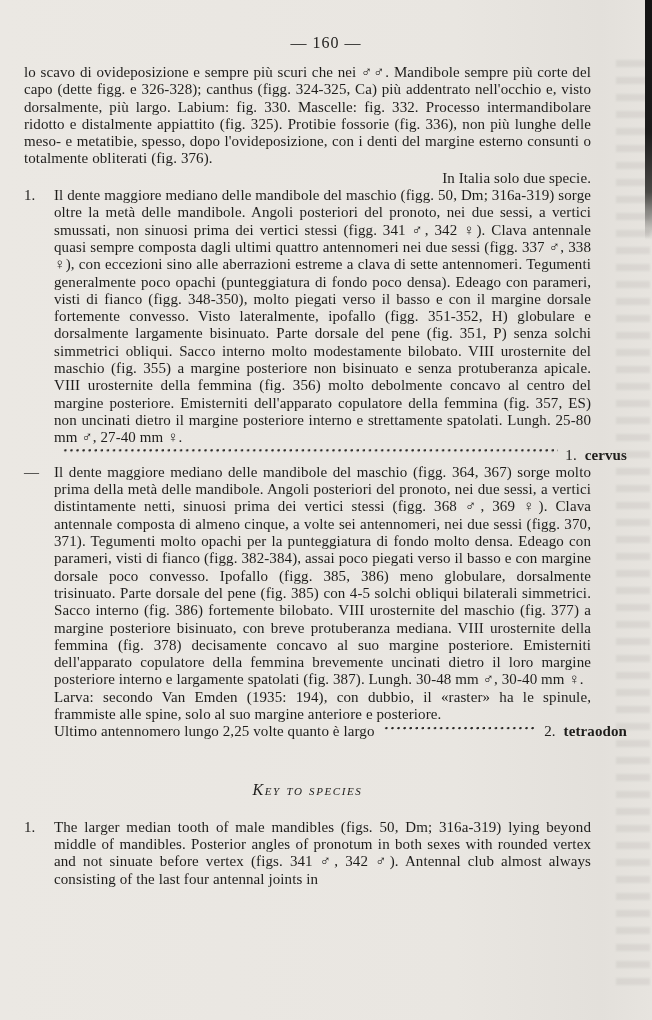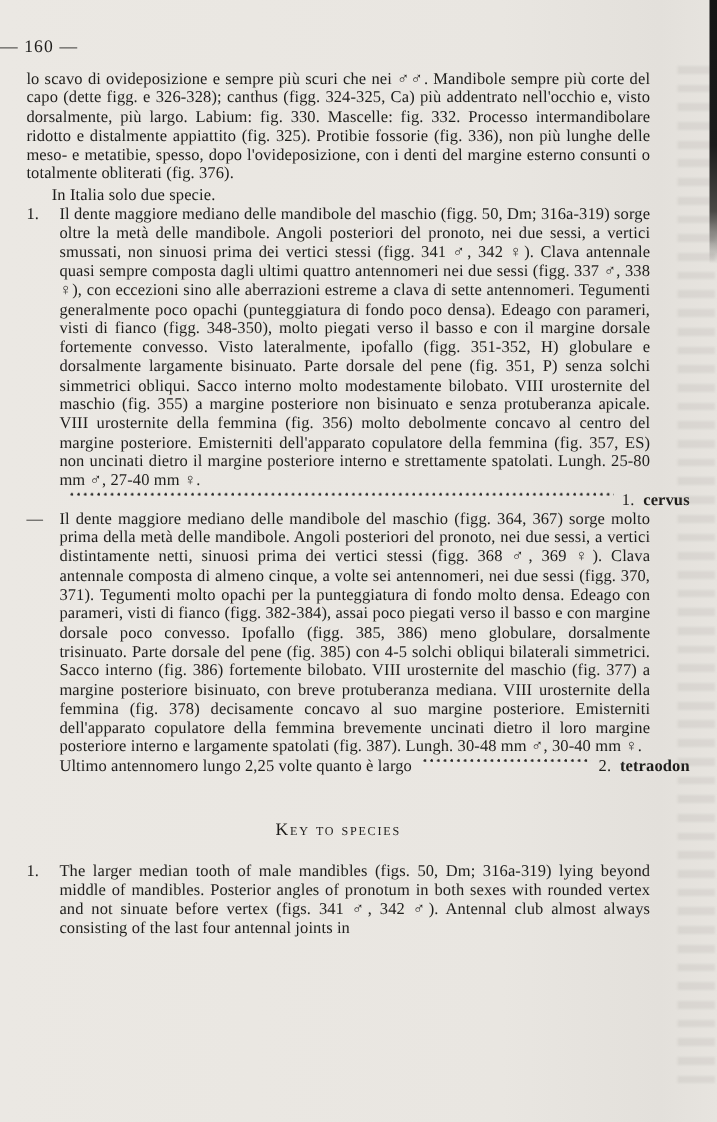--- a/index.html
+++ b/index.html
@@ -34,53 +34,54 @@
       to bottom,
       rgba(120,115,108,0.10) 0px,
       rgba(120,115,108,0.10) 7px,
       rgba(233,230,225,0) 7px,
       rgba(233,230,225,0) 17px
     );
     filter: blur(1px);
     pointer-events: none;
   }
   .page-number {
-    text-align: left;
+    text-align: center;
     font-size: 16px;
     margin-top: 34px;
     margin-bottom: 12px;
     letter-spacing: 1px;
   }
   .content {
     margin-left: 24px;
     width: 567px;
     font-size: 15px;
     line-height: 17.3px;
     letter-spacing: 0.1px;
   }
-  p { margin: 0; }
+  p { margin: 0; text-align: right; }
   .just {
     text-align: justify;
     text-justify: inter-word;
   }
   .indent-first {
     text-indent: 23px;
     margin-top: 2px;
   }
   .section-heading {
     text-align: center;
     font-variant: small-caps;
     font-size: 16px;
     letter-spacing: 1.6px;
     margin-top: 26px;
     margin-bottom: 19px;
   }
   .section-heading.en {
     margin-top: 40px;
     margin-bottom: 21px;
+    font-style: italic;
   }
   .key-entry {
     display: flex;
     align-items: flex-start;
   }
   .entry-marker {
     flex: 0 0 30px;
     width: 30px;
   }
   .entry-body {
@@ -131,20 +132,21 @@
           <span class="result-number">1.</span>
           <span class="result-name">cervus</span>
         </div>
       </div>
     </div>
 
     <div class="key-entry">
       <div class="entry-marker">—</div>
       <div class="entry-body">
         <p class="just">Il dente maggiore mediano delle mandibole del maschio (figg. 364, 367) sorge molto prima della metà delle mandibole. Angoli posteriori del pronoto, nei due sessi, a vertici distintamente netti, sinuosi prima dei vertici stessi (figg. 368 ♂, 369 ♀). Clava antennale composta di almeno cinque, a volte sei antennomeri, nei due sessi (figg. 370, 371). Tegumenti molto opachi per la punteggiatura di fondo molto densa. Edeago con parameri, visti di fianco (figg. 382-384), assai poco piegati verso il basso e con margine dorsale poco convesso. Ipofallo (figg. 385, 386) meno globulare, dorsalmente trisinuato. Parte dorsale del pene (fig. 385) con 4-5 solchi obliqui bilaterali simmetrici. Sacco interno (fig. 386) fortemente bilobato. VIII urosternite del maschio (fig. 377) a margine posteriore bisinuato, con breve protuberanza mediana. VIII urosternite della femmina (fig. 378) decisamente concavo al suo margine posteriore. Emisterniti dell'apparato copulatore della femmina brevemente uncinati dietro il loro margine posteriore interno e largamente spatolati (fig. 387). Lungh. 30-48 mm ♂, 30-40 mm ♀.</p>
+        <p class="just">Larva: secondo Van Emden (1935: 194), con dubbio, il «raster» ha le spinule, frammiste alle spine, solo al suo margine anteriore e posteriore.</p>
         <div class="tail-line">
           <span>Ultimo antennomero lungo 2,25 volte quanto è largo</span>
           <span class="leader-dots"></span>
           <span class="result-number">2.</span>
           <span class="result-name">tetraodon</span>
         </div>
       </div>
     </div>
 
     <div class="section-heading en">Key to species</div>

